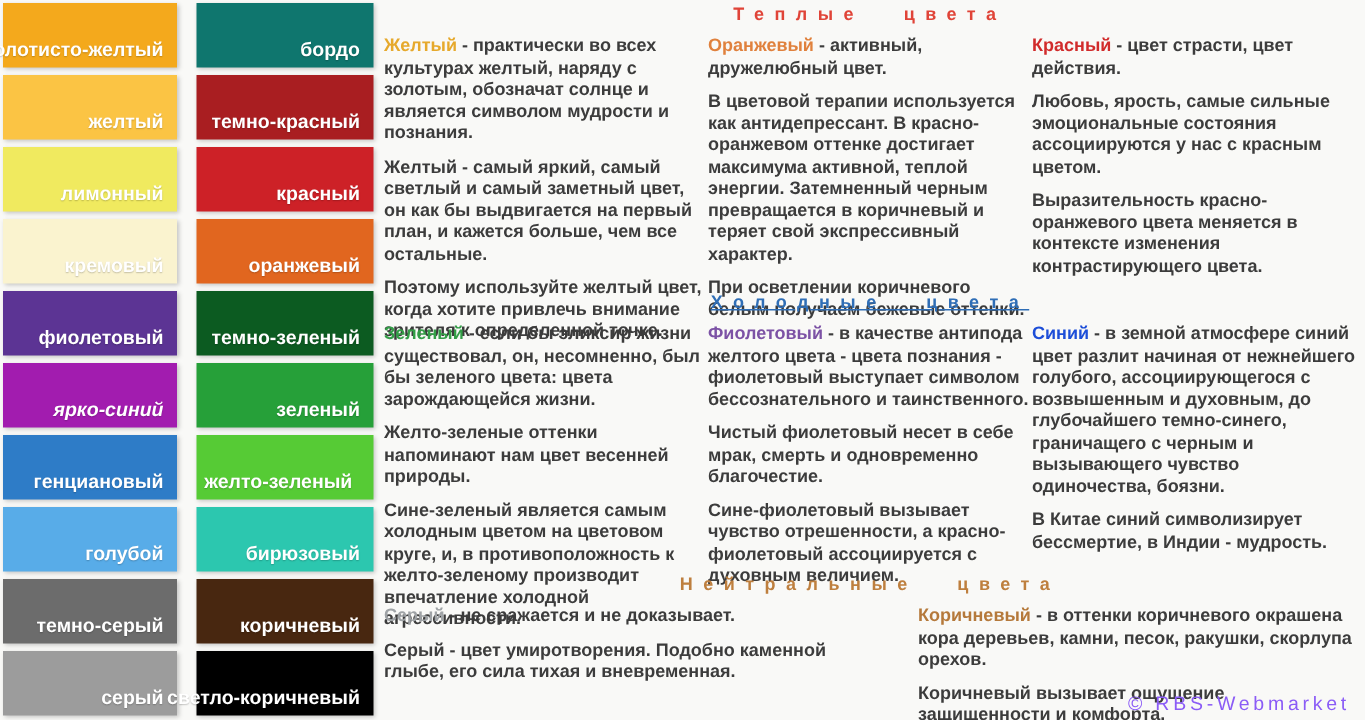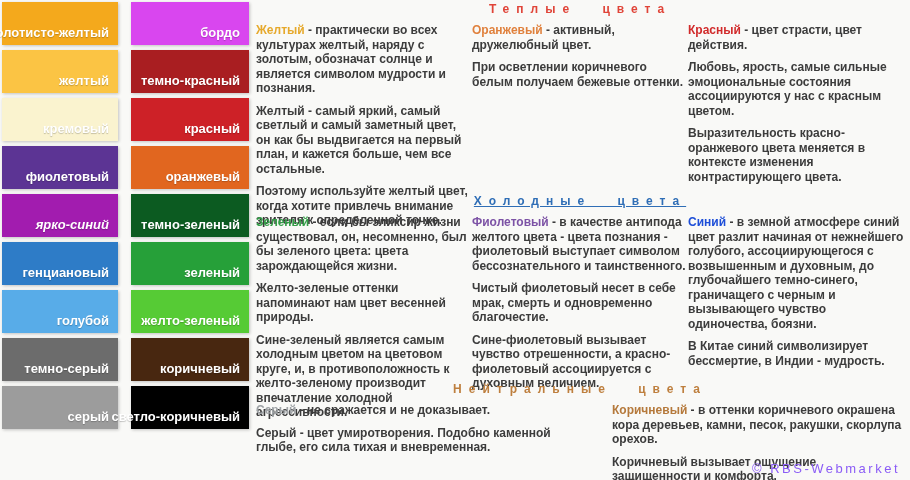--- a/index.html
+++ b/index.html
@@ -74,20 +74,23 @@
 
 <div class="canvas">
   <div class="swatch-grid">
     <div class="swatch-col c1" id="swatch-col-0">
         <div class="swatch" style="background: rgb(244, 169, 28);">
           <span class="swatch-label">золотисто-желтый</span>
         </div>
         <div class="swatch" style="background: rgb(251, 196, 68);">
           <span class="swatch-label">желтый</span>
         </div>
+        <div class="swatch" style="background: rgb(240, 234, 95);">
+          <span class="swatch-label">лимонный</span>
+        </div>
         <div class="swatch" style="background: rgb(250, 243, 207); text-align: center;">
           <span class="swatch-label">кремовый</span>
         </div>
         <div class="swatch" style="background: rgb(92, 52, 148);">
           <span class="swatch-label">фиолетовый</span>
         </div>
         <div class="swatch" style="background: #a21caf; font-style: italic;">
           <span class="swatch-label">ярко-синий</span>
         </div>
         <div class="swatch" style="background: rgb(46, 124, 199);">
@@ -97,40 +100,43 @@
           <span class="swatch-label">голубой</span>
         </div>
         <div class="swatch" style="background: rgb(108, 108, 108);">
           <span class="swatch-label">темно-серый</span>
         </div>
         <div class="swatch" style="background: rgb(156, 156, 156);">
           <span class="swatch-label">серый</span>
         </div>
       </div>
     <div class="swatch-col c2" id="swatch-col-1">
-        <div class="swatch" style="background: #d946ef;">
+        <div class="swatch" style="background: #0f766e;">
           <span class="swatch-label">бордо</span>
         </div>
         <div class="swatch" style="background: rgb(169, 30, 33);">
           <span class="swatch-label">темно-красный</span>
         </div>
         <div class="swatch" style="background: rgb(205, 33, 39);">
           <span class="swatch-label">красный</span>
         </div>
         <div class="swatch" style="background: rgb(225, 102, 31);">
           <span class="swatch-label">оранжевый</span>
         </div>
         <div class="swatch" style="background: rgb(12, 91, 33);">
           <span class="swatch-label">темно-зеленый</span>
         </div>
         <div class="swatch" style="background: rgb(38, 160, 57);">
           <span class="swatch-label">зеленый</span>
         </div>
-        <div class="swatch" style="background: rgb(86, 203, 53);">
+        <div class="swatch" style="background: rgb(86, 203, 53); justify-content: center;">
           <span class="swatch-label">желто-зеленый</span>
+        </div>
+        <div class="swatch" style="background: rgb(44, 199, 175);">
+          <span class="swatch-label">бирюзовый</span>
         </div>
         <div class="swatch" style="background: rgb(72, 39, 16);">
           <span class="swatch-label">коричневый</span>
         </div>
         <div class="swatch" style="background: #000000;">
           <span class="swatch-label">светло-коричневый</span>
         </div>
       </div>
   </div>
 
@@ -138,20 +144,21 @@
       <div class="section section-0">
         <div class="section-header" style="color: rgb(224, 68, 56);">Теплые цвета</div>
         <div class="cols">
           <div class="col">
             <p class="para"><span class="lead" style="color: rgb(230, 169, 44);">Желтый</span> - практически во всех культурах желтый, наряду с золотым, обозначат солнце и является символом мудрости и познания.</p>
             <p class="para">Желтый - самый яркий, самый светлый и самый заметный цвет, он как бы выдвигается на первый план, и кажется больше, чем все остальные.</p>
             <p class="para">Поэтому используйте желтый цвет, когда хотите привлечь внимание зрителя к определенной точке.</p>
           </div>
           <div class="col">
             <p class="para"><span class="lead" style="color: rgb(224, 129, 61);">Оранжевый</span> - активный, дружелюбный цвет.</p>
+            <p class="para">В цветовой терапии используется как антидепрессант. В красно-оранжевом оттенке достигает максимума активной, теплой энергии. Затемненный черным превращается в коричневый и теряет свой экспрессивный характер.</p>
             <p class="para">При осветлении коричневого белым получаем бежевые оттенки.</p>
           </div>
           <div class="col">
             <p class="para"><span class="lead" style="color: rgb(209, 43, 43);">Красный</span> - цвет страсти, цвет действия.</p>
             <p class="para">Любовь, ярость, самые сильные эмоциональные состояния ассоциируются у нас с красным цветом.</p>
             <p class="para">Выразительность красно-оранжевого цвета меняется в контексте изменения контрастирующего цвета.</p>
           </div>
         </div>
       </div>
       <div class="section section-1">

